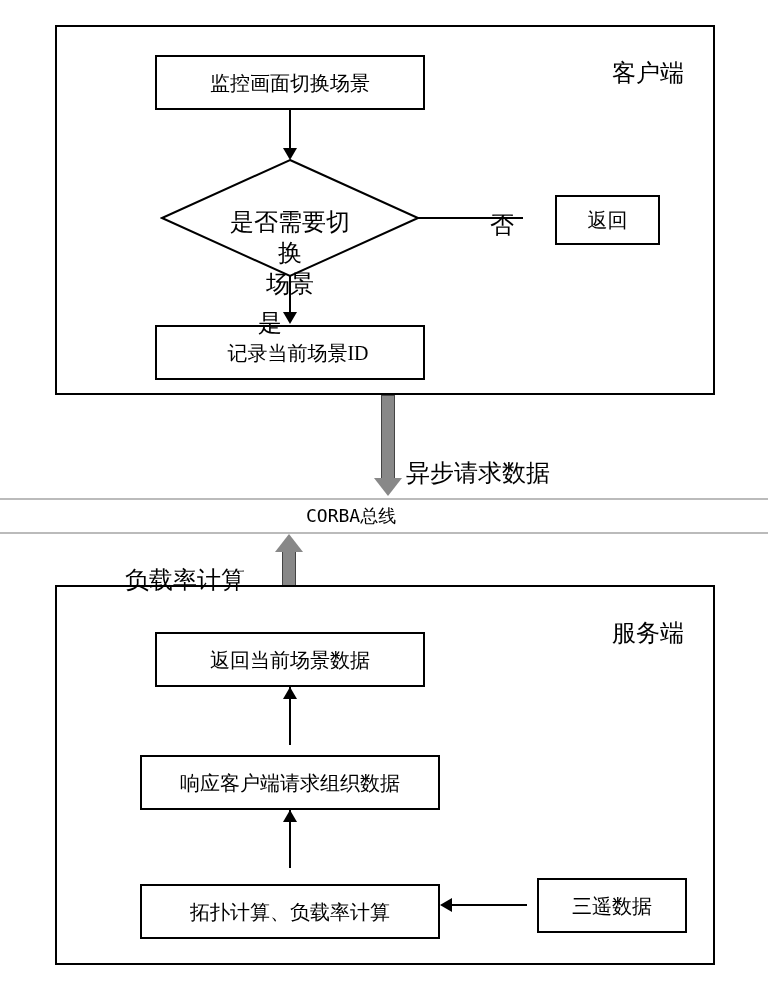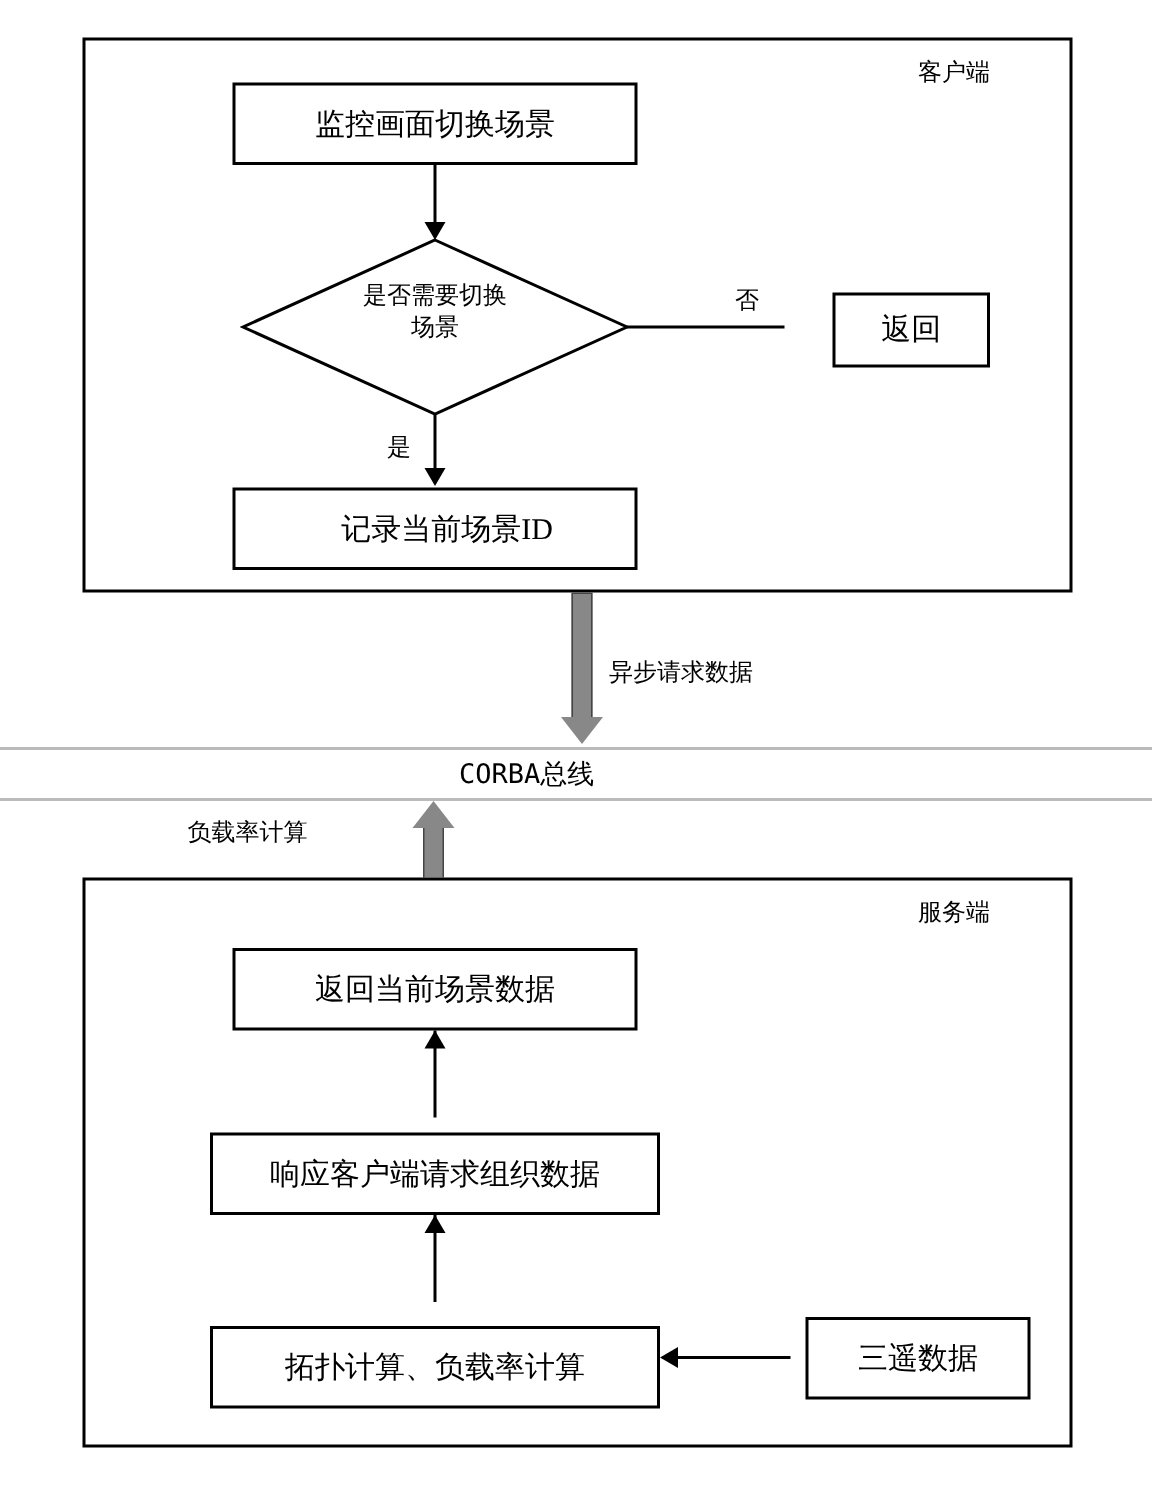--- a/index.html
+++ b/index.html
@@ -21,22 +21,23 @@
       border: 2px solid #000;
       background: #fff;
       display: flex;
       align-items: center;
       justify-content: center;
       text-align: center;
       line-height: 1.3;
     }
     .label {
       position: absolute;
-      font-size: 16px;
+      font-size: 24px;
       z-index: 2;
+      margin-top: 19px;
     }
     .arrow-line {
       position: absolute;
       background: #000;
     }
     .arrow-head-down {
       position: absolute;
       width: 0; height: 0;
       border-left: 7px solid transparent;
       border-right: 7px solid transparent;

